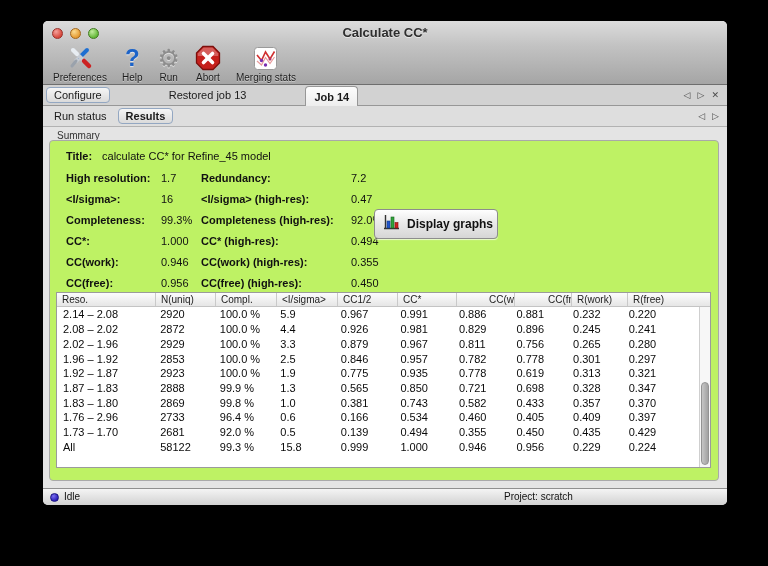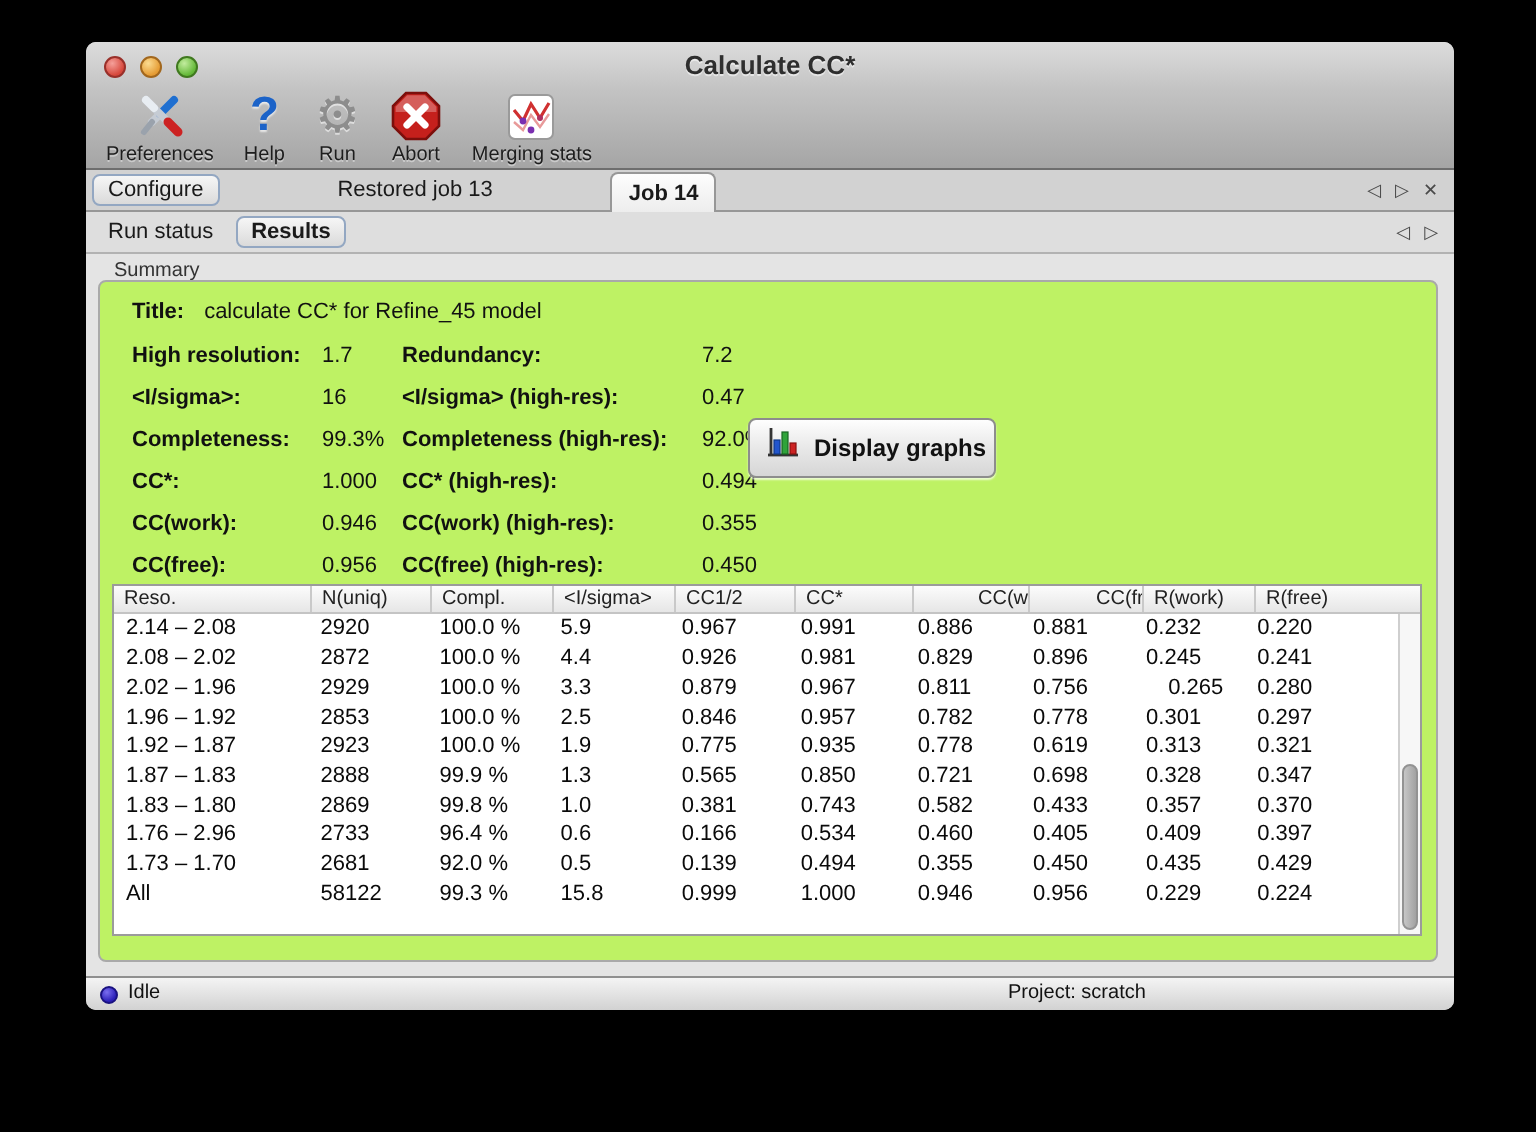--- a/index.html
+++ b/index.html
@@ -274,21 +274,21 @@
           </div>
           <div class="tr">
             <div class="td" style="width: 98px;">2.02 – 1.96</div>
             <div class="td" style="width: 60px;">2929</div>
             <div class="td" style="width: 61px;">100.0 %</div>
             <div class="td" style="width: 61px;">3.3</div>
             <div class="td" style="width: 60px;">0.879</div>
             <div class="td" style="width: 59px;">0.967</div>
             <div class="td" style="width: 58px;">0.811</div>
             <div class="td" style="width: 57px;">0.756</div>
-            <div class="td" style="width: 56px; text-align: center;">0.265</div>
+            <div class="td" style="width: 56px;">0.265</div>
             <div class="td" style="width: 77px;">0.280</div>
           </div>
           <div class="tr">
             <div class="td" style="width: 98px;">1.96 – 1.92</div>
             <div class="td" style="width: 60px;">2853</div>
             <div class="td" style="width: 61px;">100.0 %</div>
             <div class="td" style="width: 61px;">2.5</div>
             <div class="td" style="width: 60px;">0.846</div>
             <div class="td" style="width: 59px;">0.957</div>
             <div class="td" style="width: 58px;">0.782</div>

